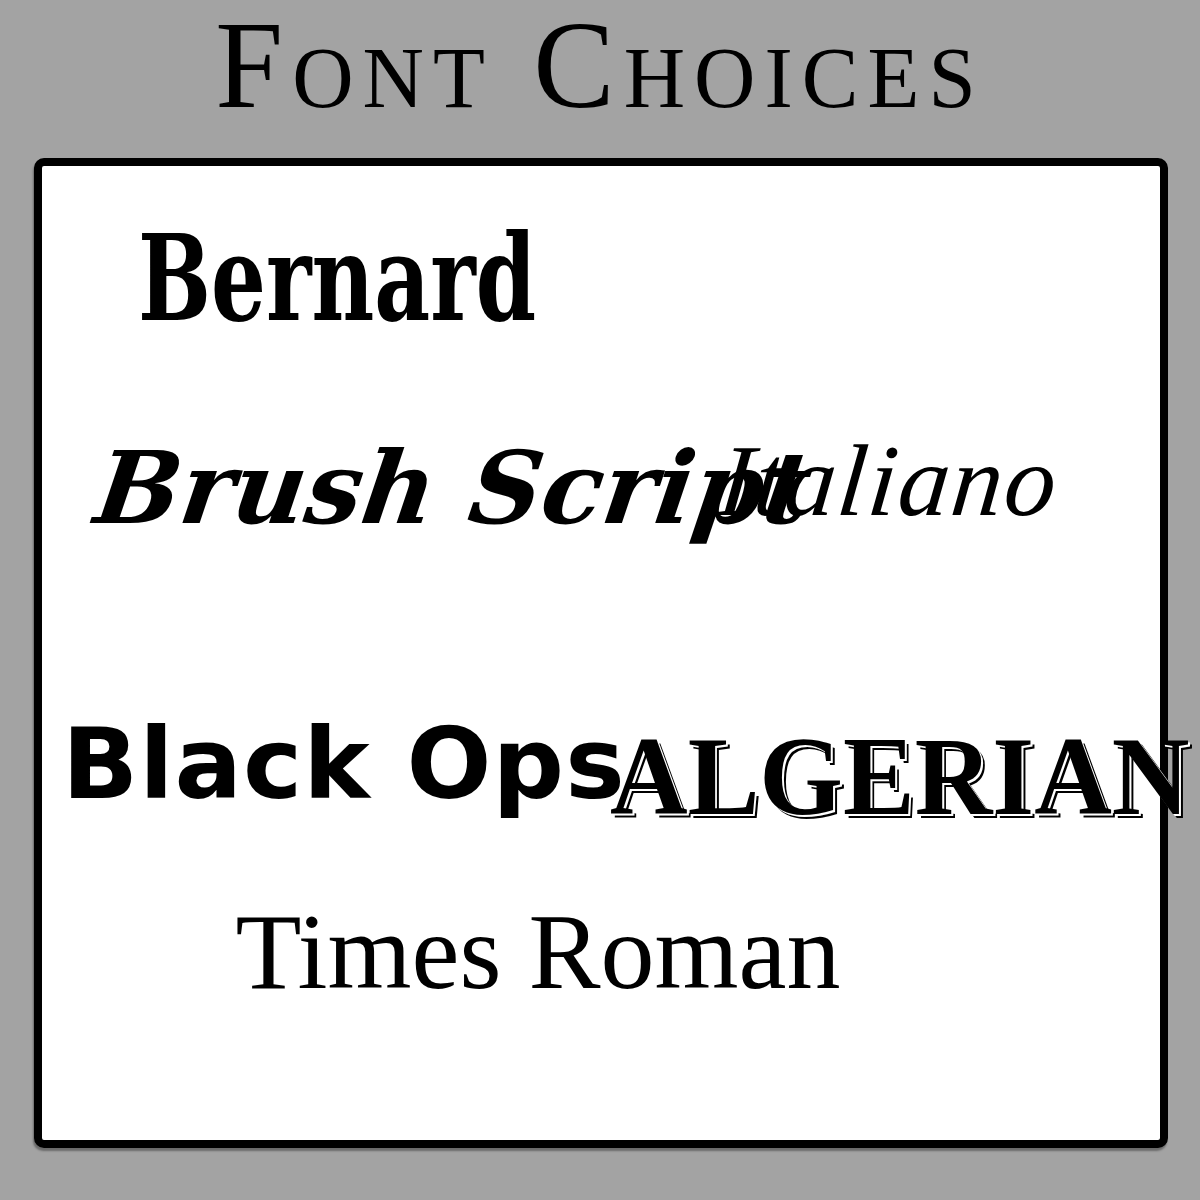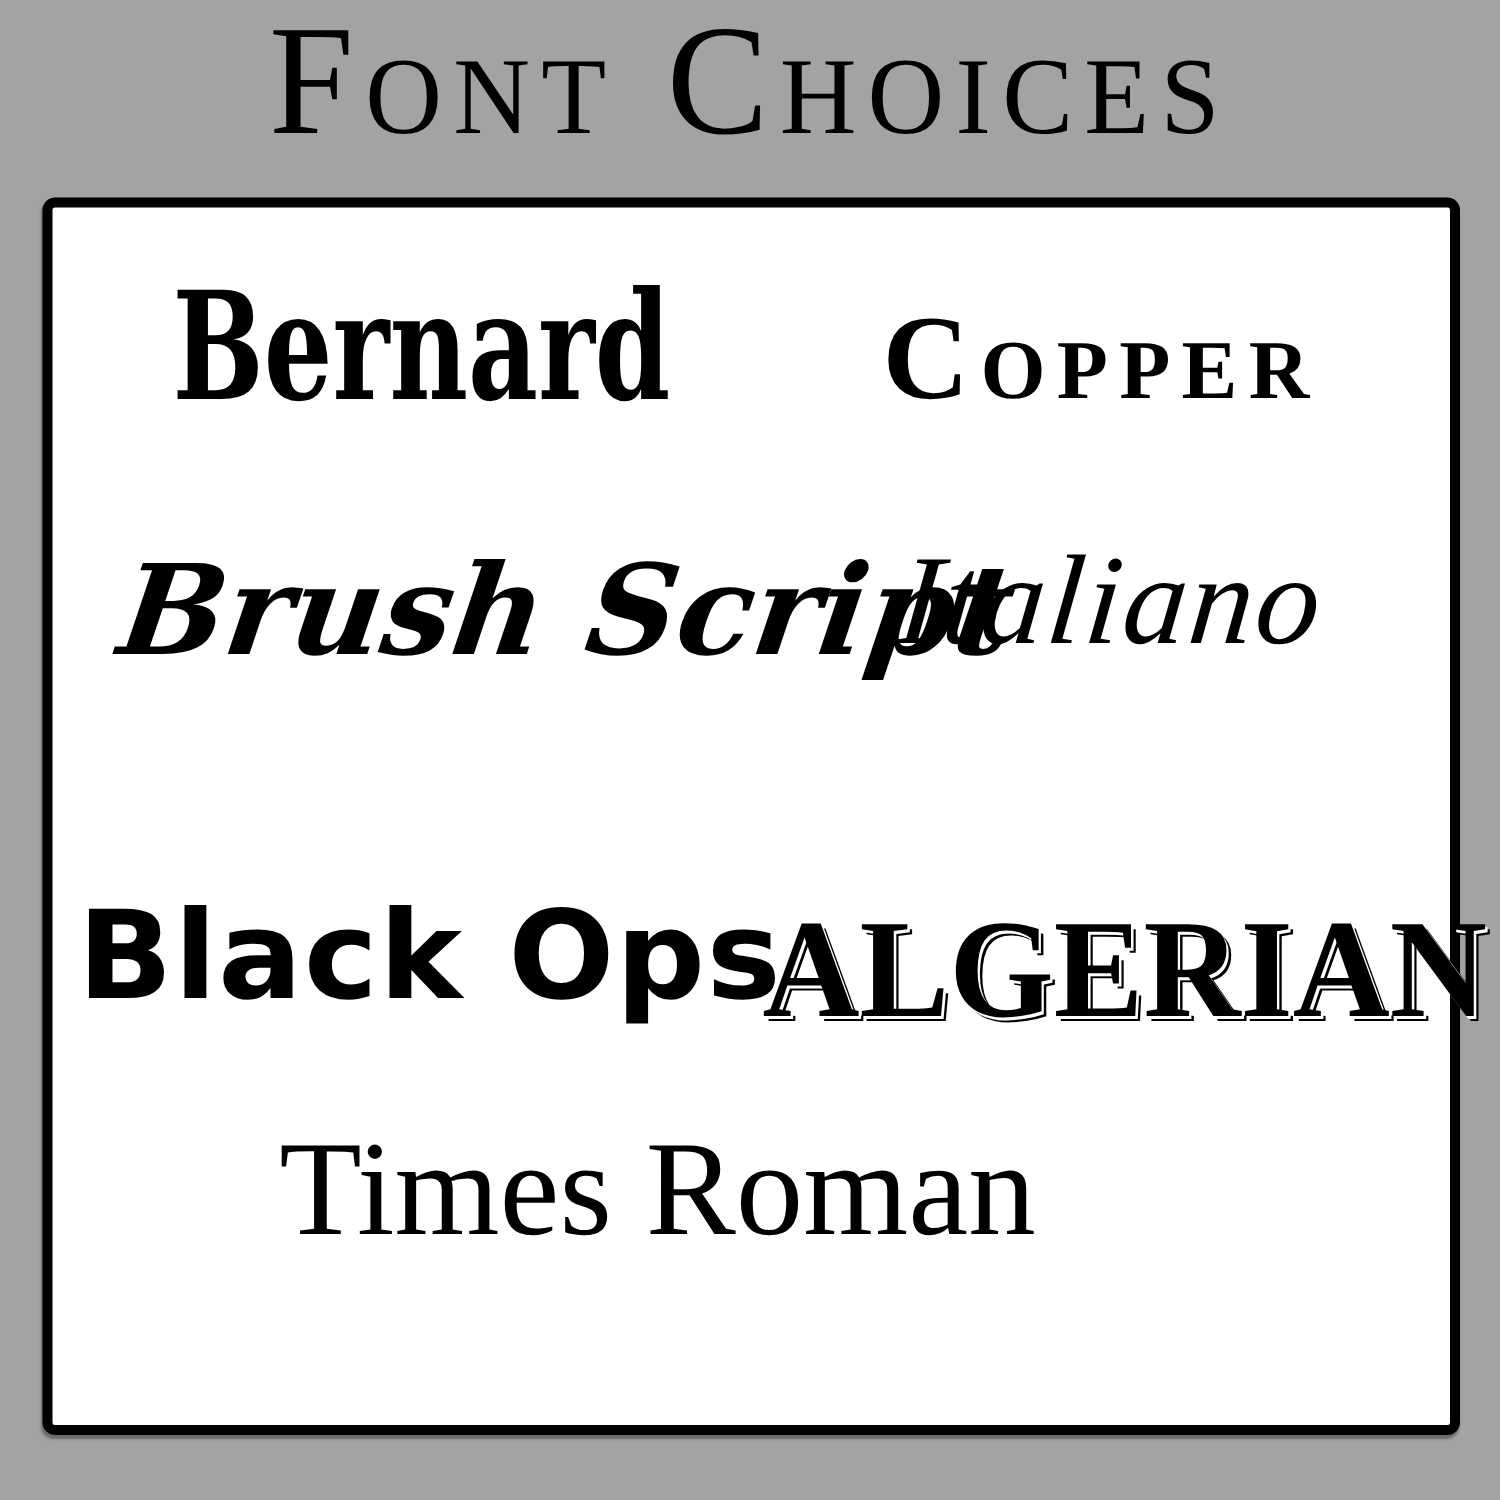--- a/index.html
+++ b/index.html
@@ -123,34 +123,34 @@
   }
 
   .sample.times-roman {
     left: 34px;
     top: 898px;
     width: 984px;
     text-align: center;
     font-family: "Liberation Serif", serif;
     font-weight: 400;
     font-size: 108px;
+    padding-left: 12px;
   }
 </style>
 </head>
 <body>
 
 <div class="canvas">
 
   <div class="poster-title">Font Choices</div>
 
   <div class="frame"></div>
 
   <div class="sample bernard">Bernard</div>
 
-  <div class="sample copper">Copper</div>
 
   <div class="sample brush-script">Brush Script</div>
 
   <div class="sample italiano">Italiano</div>
 
   <div class="sample black-ops">Black Ops</div>
 
   <div class="sample algerian">ALGERIAN</div>
 
   <div class="sample times-roman">Times Roman</div>

